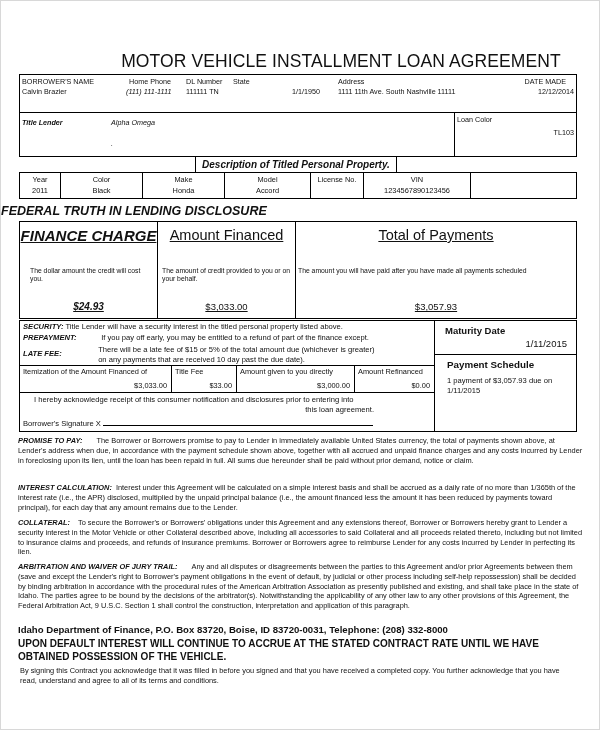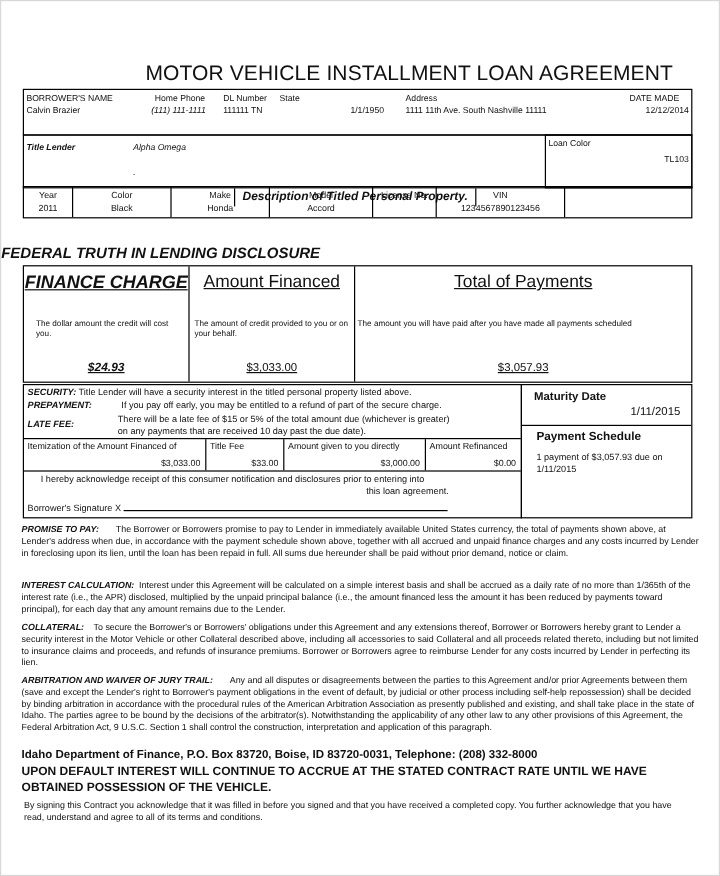--- a/index.html
+++ b/index.html
@@ -19,21 +19,21 @@
     .b { font-weight: bold; }
     .bi { font-weight: bold; font-style: italic; }
 
     
     #hdr { left: 18px; top: 73px; width: 558px; height: 39px; border-width: 1.5px; }
     #lender { left: 18px; top: 111px; width: 558px; height: 45px; border-width: 1.5px; font-style: italic; }
     #loannum { left: 453px; top: 111px; width: 123px; height: 45px; border-width: 1.5px; border-right-width: 1.5px; }
 
     #desc-label { left: 194px; top: 156px; width: 200px; height: 15px; border-left: 1px solid #000; border-right: 1px solid #000;
       font-size: 10px; font-weight: bold; font-style: italic; text-align: center; line-height: 15px; }
-    #veh { left: 18px; top: 154px; width: 558px; height: 27px; border-width: 1.5px; display: flex; }
+    #veh { left: 18px; top: 171px; width: 558px; height: 27px; border-width: 1.5px; display: flex; }
     #veh .c { border-right: 1px solid #000; text-align: center; font-size: 7.4px; line-height: 10.5px; padding-top: 2px; box-sizing: border-box; }
     #veh .c:last-child { border-right: none; }
 
     #ftl { left: 0; width: 600px; top: 203px; text-align: left; font-size: 12.5px; font-weight: bold; font-style: italic; }
 
     #disc { left: 18px; top: 220px; width: 558px; height: 98px; border: 1.5px solid #000; box-sizing: border-box; display: flex; }
     #disc .col { border-right: 1.5px solid #000; position: relative; box-sizing: border-box; }
     #disc .col:last-child { border-right: none; }
     .dh { text-align: center; }
     .dh-big { font-size: 15px; font-weight: bold; font-style: italic; text-decoration: underline; line-height: 17px; }
@@ -136,21 +136,21 @@
   </div>
 </div>
 
 <div id="terms" class="abs">
   <div class="term-line" style="top:1px;">
     <span class="bi">SECURITY:</span>
     <span>Title Lender will have a security interest in the titled personal property listed above.</span>
   </div>
   <div class="term-line" style="top:12px;">
     <span class="bi" style="display:inline-block;width:76px">PREPAYMENT:</span>
-    <span>If you pay off early, you may be entitled to a refund of part of the secure charge.</span>
+    <span>If you pay off early, you may be entitled to a refund of part of the finance except.</span>
   </div>
   <div class="term-line" style="top:24px;">
     <span class="bi" style="display:inline-block;width:73px;vertical-align:top;padding-top:4px">LATE FEE:</span>
     <span style="display:inline-block">
       <span style="display:block">There will be a late fee of $15 or 5% of the total amount due (whichever is greater)</span>
       <span style="display:block">on any payments that are received 10 day past the due date).</span>
     </span>
   </div>
   <div id="itemize">
     <div class="ic" style="width:152px">

